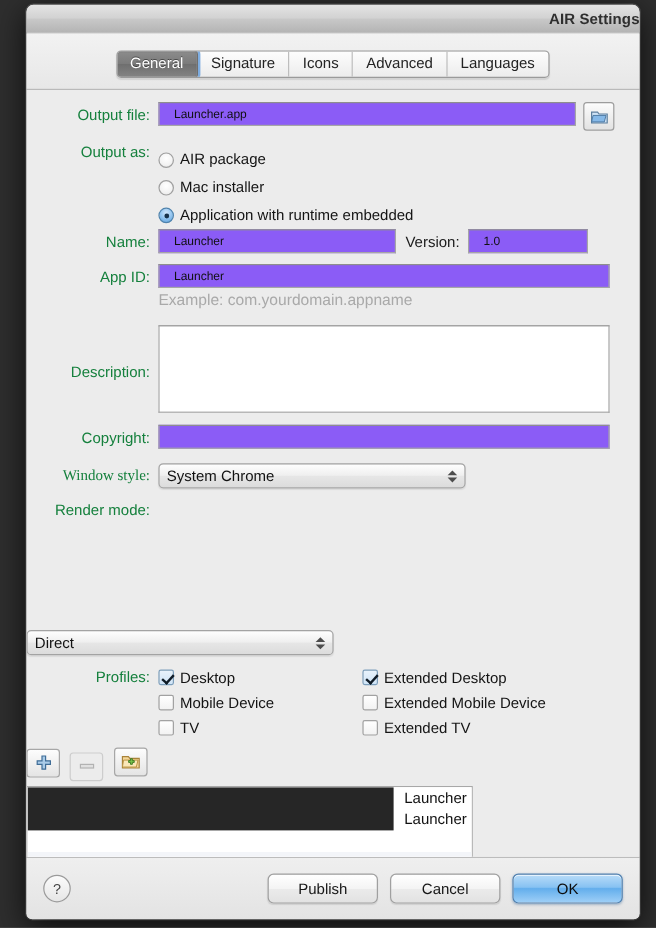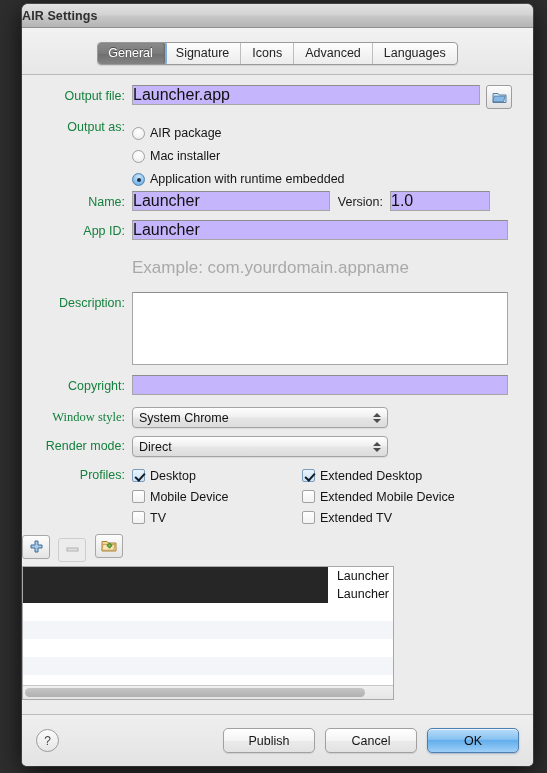--- a/index.html
+++ b/index.html
@@ -35,21 +35,21 @@
   }
 
   
   #titlebar {
     height: 23px;
     flex: 0 0 23px;
     background: linear-gradient(to bottom, #e4e4e4 0%, #d2d2d2 48%, #c8c8c8 52%, #b4b4b4 100%);
     border-bottom: 1px solid #8f8f8f;
     display: flex;
     align-items: center;
-    justify-content: flex-start;
+    justify-content: flex-end;
     border-radius: 5px 5px 0 0;
   }
   #titlebar .title {
     font-size: 12.5px;
     font-weight: bold;
     color: #2f2f2f;
     letter-spacing: .1px;
   }
 
   
@@ -114,28 +114,28 @@
     text-align: right;
     font-size: 12.5px;
     color: #15803d;
     padding-right: 7px;
     padding-top: 4px;
     box-sizing: border-box;
   }
 
   input.tf, .tf {
     font-family: "Liberation Sans", sans-serif;
-    font-size: 16px;
+    font-size: 10px;
     color: #101010;
-    background: #c4b5fd;
+    background: #8b5cf6;
     border: 1px solid #a6a6a6;
     border-top-color: #8e8e8e;
     height: 20px;
     box-sizing: border-box;
-    padding: 0 0;
+    padding: 0 12px;
     outline: none;
     border-radius: 0;
   }
   textarea.ta {
     font-family: "Liberation Sans", sans-serif;
     font-size: 12.5px;
     color: #101010;
     background: #ffffff;
     border: 1px solid #a6a6a6;
     border-top-color: #8e8e8e;
@@ -251,21 +251,21 @@
   }
   .tri-up, .tri-dn {
     width: 0; height: 0;
     border-left: 4px solid transparent;
     border-right: 4px solid transparent;
   }
   .tri-up { border-bottom: 4px solid #4c4c4c; }
   .tri-dn { border-top: 4px solid #4c4c4c; }
 
   .hint {
-    font-size: 17px;
+    font-size: 13px;
     color: #a9a9a9;
   }
 
   
   .mini-btn {
     width: 26px; height: 22px;
     border: 1px solid #a7a7a7;
     border-radius: 3px;
     background: linear-gradient(to bottom, #fdfdfd, #e4e4e4);
     display: inline-flex;
@@ -429,51 +429,51 @@
         </div>
       </div>
 
       <div class="row" style="margin-bottom:9px;">
         <div class="lbl">Name:</div>
         <input class="tf" style="width: 198px;" value="Launcher">
         <div style="width:60px;flex:0 0 60px;text-align:right;padding-right:7px;padding-top:4px;font-size:12.5px;color:#1b1b1b;box-sizing:border-box;">Version:</div>
         <input class="tf" style="width: 100px;" value="1.0">
       </div>
 
-      <div class="row" style="margin-bottom:18px;border-radius:10px;">
+      <div class="row" style="margin-bottom:2px;border-radius:10px;">
         <div class="lbl">App ID:</div>
         <input class="tf" style="width: 376px;" value="Launcher">
       </div>
       <div class="row" style="margin-bottom:14px;">
         <div class="lbl"></div>
         <div class="hint">Example: com.yourdomain.appname</div>
       </div>
 
-      <div class="row" style="margin-bottom:10px;">
+      <div class="row" style="margin-bottom:10px;align-items:center;">
         <div class="lbl">Description:</div>
         <textarea class="ta" style="width: 376px; height: 73px;"></textarea>
       </div>
 
       <div class="row" style="margin-bottom:12px;">
         <div class="lbl">Copyright:</div>
         <input class="tf" style="width: 376px;" value="">
       </div>
 
       <div class="row" style="margin-bottom:8px;">
         <div class="lbl" style="padding-top:3px;font-family:Liberation Serif, serif;">Window style:</div>
         <div class="combo" style="width:256px;">
           <span>System Chrome</span>
           <span class="steppers">
             <span class="tri-up"></span>
             <span class="tri-dn"></span>
           </span>
         </div>
       </div>
 
-      <div class="row" style="">
+      <div class="row" style="flex-direction:column;">
         <div class="lbl" style="padding-top:3px;">Render mode:</div>
         <div class="combo" style="width:256px;">
           <span>Direct</span>
           <span class="steppers">
             <span class="tri-up"></span>
             <span class="tri-dn"></span>
           </span>
         </div>
       </div>
 

